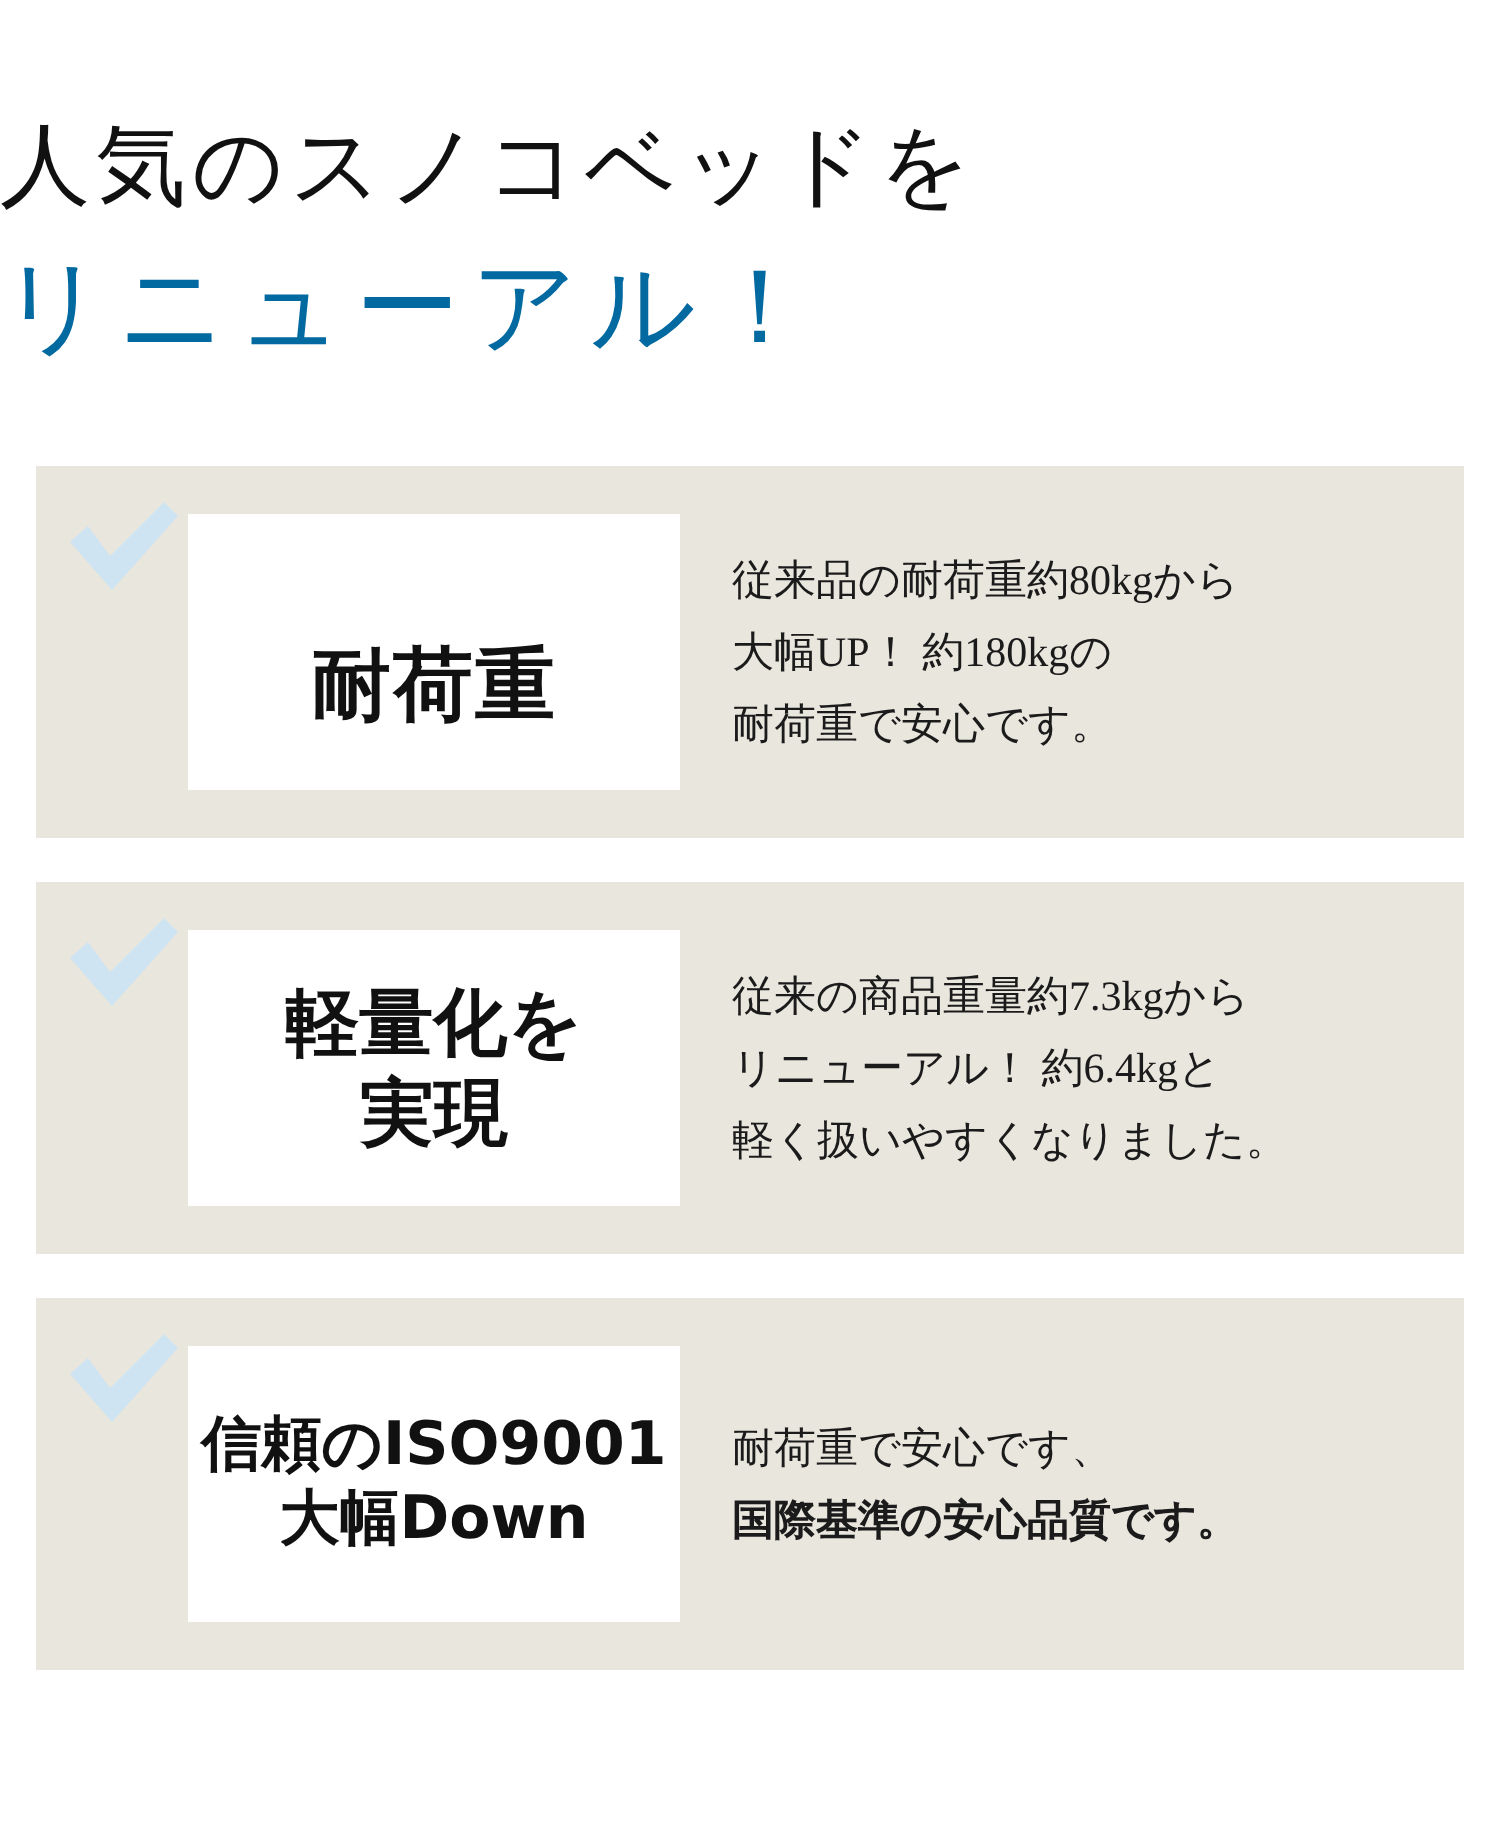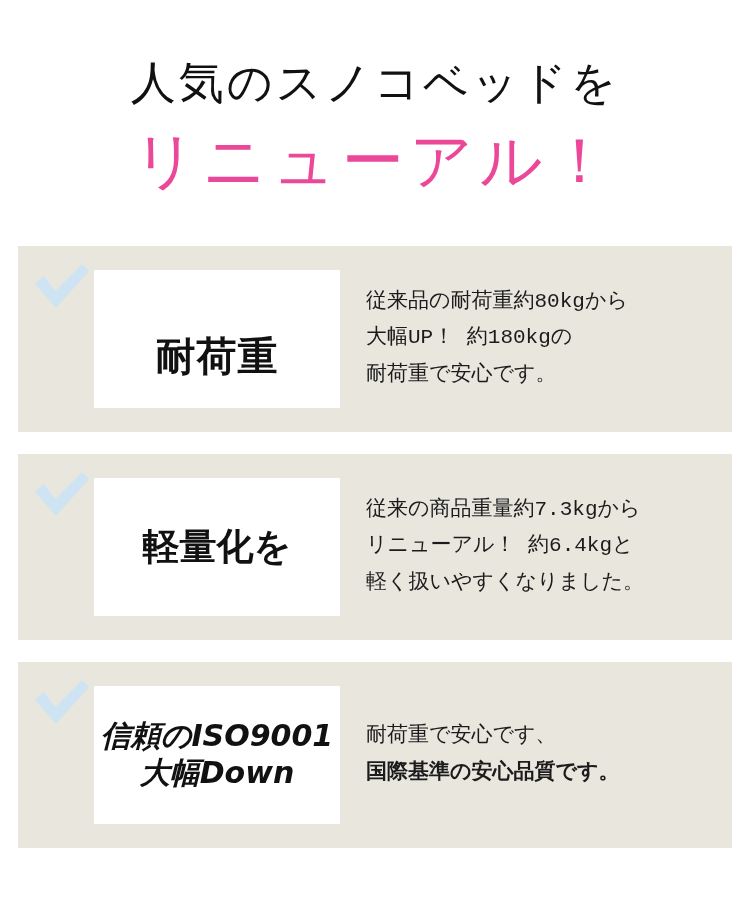--- a/index.html
+++ b/index.html
@@ -18,35 +18,35 @@
     position: relative;
     width: 750px;
     height: 920px;
     background: #ffffff;
     box-sizing: border-box;
   }
 
   
   .headline {
     padding-top: 56px;
-    text-align: center;
+    text-align: left;
   }
   .headline-line1 {
     font-family: "DejaVu Sans", sans-serif;
     font-size: 45px;
     font-weight: 500;
     color: #111111;
     letter-spacing: 3px;
     line-height: 1.2;
   }
   .headline-line2 {
     font-family: "DejaVu Sans", sans-serif;
-    font-size: 62px;
+    font-size: 52px;
     font-weight: 500;
-    color: #ec4899;
+    color: #0369a1;
     letter-spacing: 6px;
     line-height: 1.25;
     margin-top: 12px;
   }
 
   
   .features {
     margin-top: 46px;
     padding: 0 18px;
   }
@@ -89,31 +89,31 @@
     padding: 6px 6px;
   }
   .title-text {
     font-family: "DejaVu Sans", sans-serif;
     font-weight: bold;
     color: #111111;
     line-height: 1.22;
   }
   .t-size-a { font-size: 40px; letter-spacing: 1px; margin-top: 35px; }
   .t-size-b { font-size: 37px; letter-spacing: 0px; text-align: center; }
-  .t-size-c { font-size: 30px; letter-spacing: 0px; font-style: italic; }
+  .t-size-c { font-size: 30px; letter-spacing: 0px; }
 
   .desc-col {
     flex: 1 1 auto;
     display: flex;
     align-items: center;
     padding: 0 18px 0 26px;
     box-sizing: border-box;
   }
   .desc-text {
-    font-family: Liberation Mono, monospace;
+    font-family: Liberation Serif, serif;
     font-size: 21px;
     color: #1b1b1b;
     line-height: 1.72;
   }
   .desc-text .b {
     font-weight: bold;
   }
 </style>
 </head>
 <body>
@@ -149,20 +149,21 @@
 
     <div class="feature-row">
       <div class="check-col">
         <svg class="check-icon" viewBox="0 0 58 52">
           <polygon points="3,22 12,14 23,29 50,2 57,9 24,46" fill="#cfe4f2"></polygon>
         </svg>
       </div>
       <div class="title-box">
         <div class="title-text t-size-b">
           <div>軽量化を</div>
+          <div>実現</div>
         </div>
       </div>
       <div class="desc-col">
         <div class="desc-text">
           <div>従来の商品重量約7.3kgから</div>
           <div>リニューアル！ 約6.4kgと</div>
           <div>軽く扱いやすくなりました。</div>
         </div>
       </div>
     </div>

